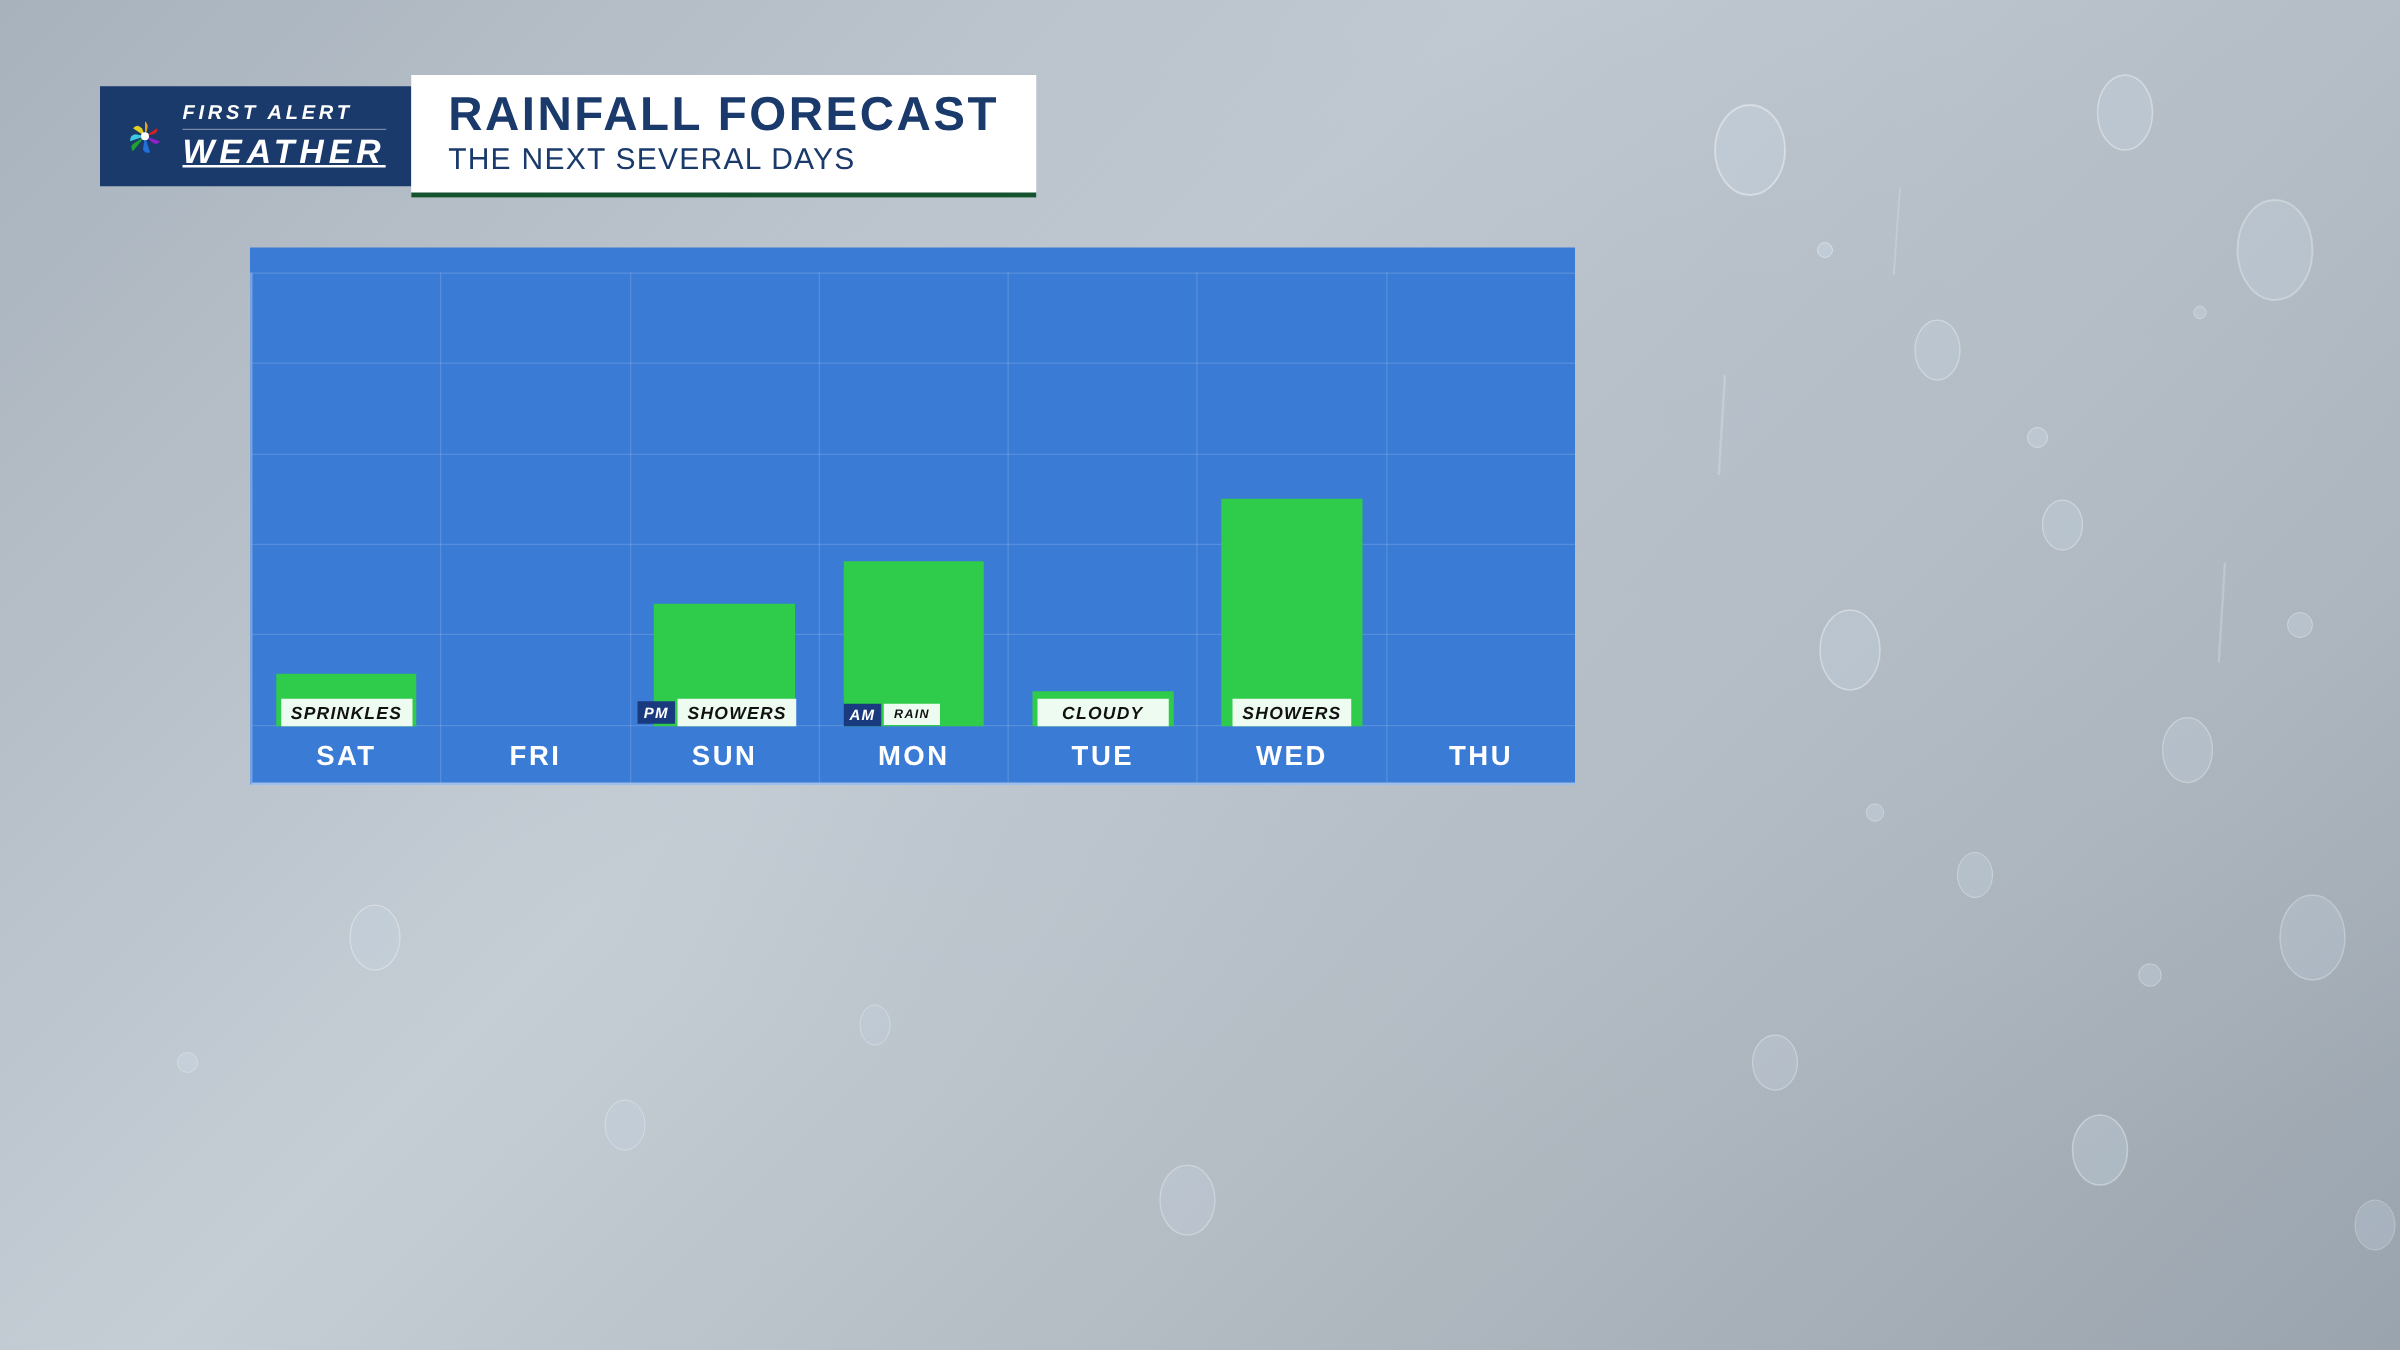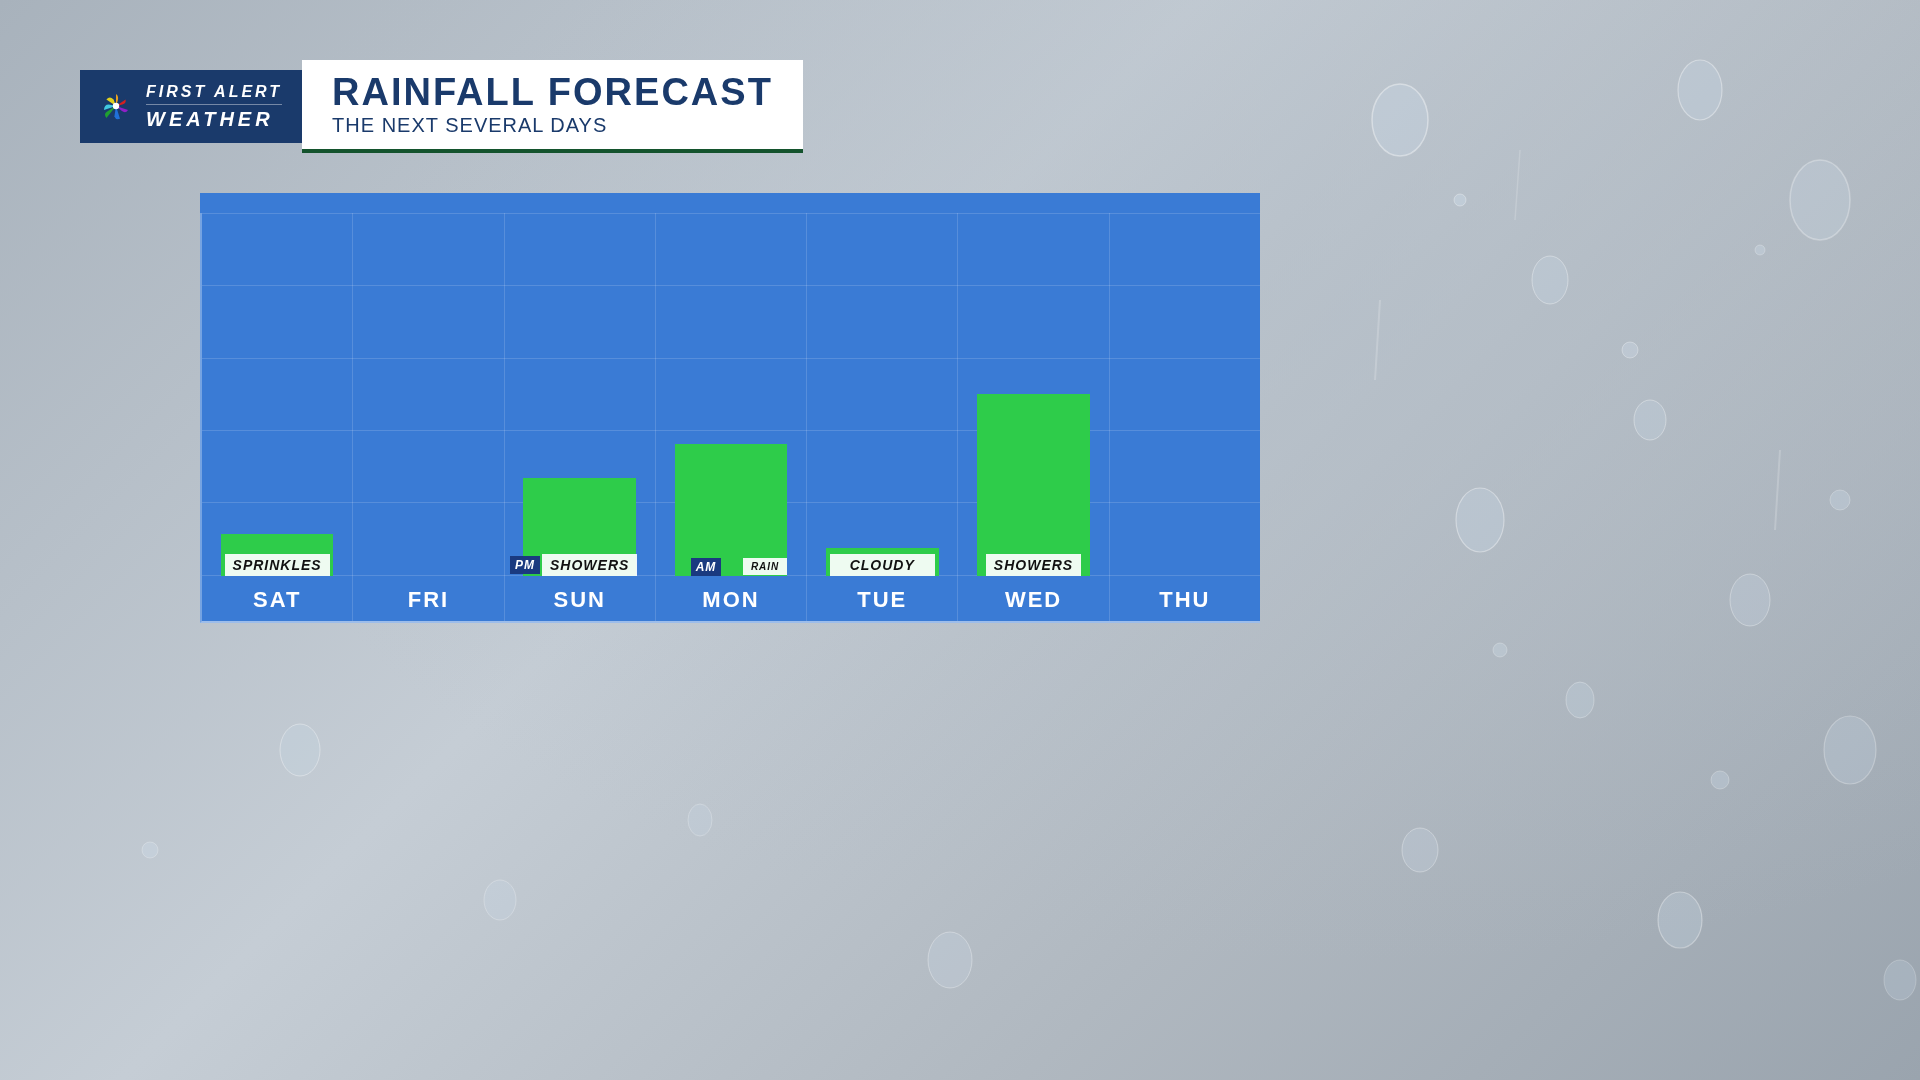--- a/index.html
+++ b/index.html
@@ -53,21 +53,21 @@
       color: #1a3a6b;
       font-size: 38px;
       font-weight: 900;
       letter-spacing: 2px;
       text-transform: uppercase;
       line-height: 1.1;
     }
 
     .title-sub {
       color: #1a3a6b;
-      font-size: 20px;
+      font-size: 24px;
       font-weight: 400;
       letter-spacing: 1px;
       text-transform: uppercase;
     }
 
     
     .chart-container {
       background: #3a7bd5;
       width: 1060px;
       height: 430px;
@@ -212,26 +212,27 @@
 
     .logo-divider-h {
       width: 100%;
       height: 1px;
       background: rgba(255,255,255,0.4);
       margin: 4px 0;
     }
 
     .logo-line3 {
       color: white;
-      font-size: 20px;
+      font-size: 27px;
       font-weight: 900;
       font-style: italic;
       letter-spacing: 4px;
       text-transform: uppercase;
       line-height: 1;
+      text-decoration: underline;
     }
 
     
     .raindrop-container {
       position: absolute;
       inset: 0;
       z-index: 2;
       pointer-events: none;
       overflow: hidden;
     }
@@ -346,21 +347,21 @@
                 <span style="background: rgba(255,255,255,0.92); color: #111; font-size: 14px; font-weight: 800; padding: 3px 8px; letter-spacing: 1px; text-transform: uppercase; font-style: italic; white-space: nowrap;">SHOWERS</span>
               </div>
             </div>
           </div>
           <div class="day-label">SUN</div>
         </div>
 
         <div class="bar-column">
           <div class="bar-wrapper">
             <div class="bar-green" style="height: 132px; width: 75%; position: relative;">
-              <div style="position: absolute; bottom: 0; left: 16px; right: 0; display: flex; justify-content: space-between; align-items: center; gap: 2px;">
+              <div style="position: absolute; bottom: 0; left: 0; right: 0; display: flex; justify-content: flex-start; align-items: center; gap: 2px;">
                 <span style="background: #1a3a80; color: white; font-size: 12px; font-weight: 800; padding: 2px 5px; letter-spacing: 1px; text-transform: uppercase; font-style: italic;">AM</span>
                 <span style="background: rgba(255,255,255,0.92); color: #111; font-size: 10px; font-weight: 800; padding: 3px 8px; letter-spacing: 1px; text-transform: uppercase; font-style: italic; white-space: nowrap;">RAIN</span>
               </div>
             </div>
           </div>
           <div class="day-label">MON</div>
         </div>
 
         <div class="bar-column">
           <div class="bar-wrapper">

